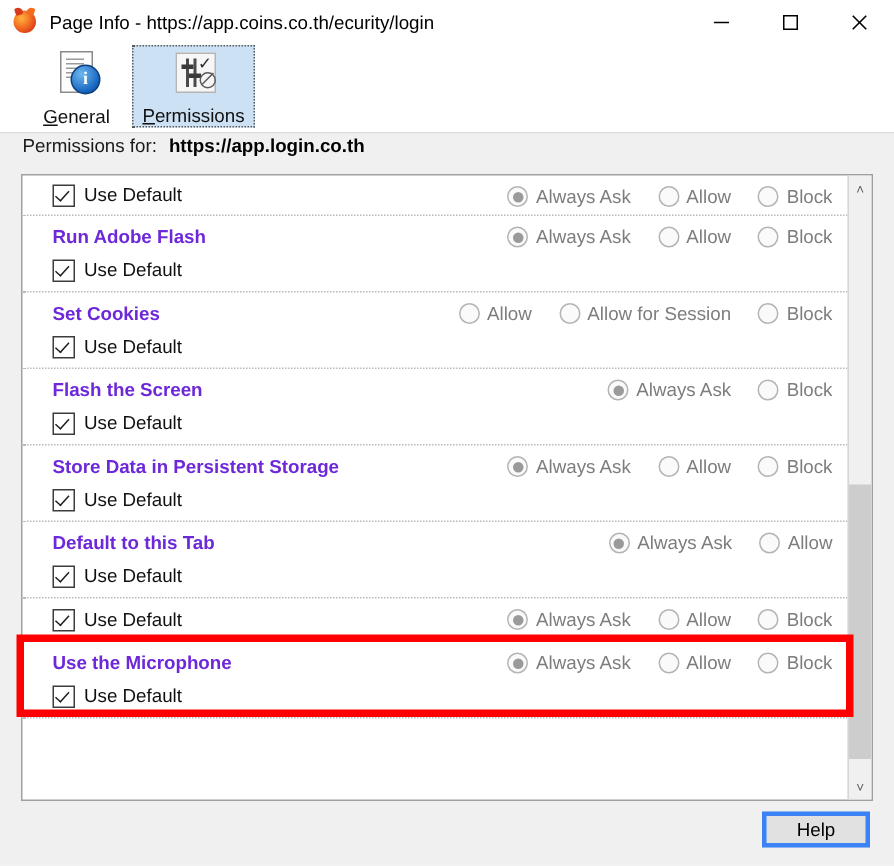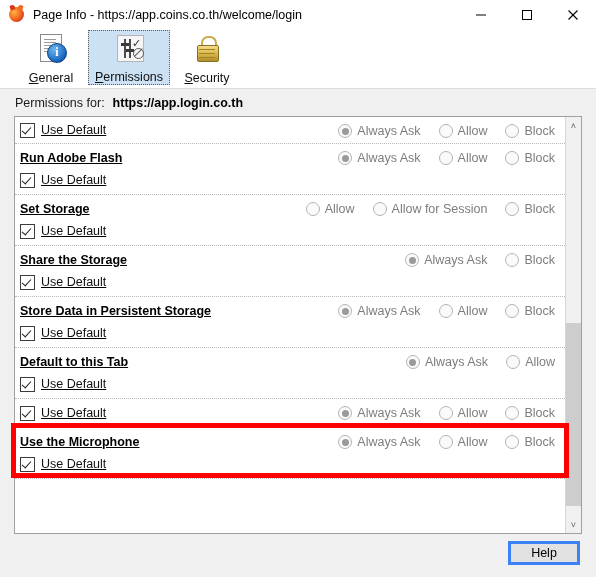--- a/index.html
+++ b/index.html
@@ -172,21 +172,21 @@
     position: absolute; left: 10px; top: 4px;
     width: 12px; height: 12px;
     border: 2.5px solid #cbab45; border-bottom: none;
     border-radius: 7px 7px 0 0;
   }
 
   
   .permfor {
     position: absolute; left: 0; top: 90px;
     width: 596px; height: 26px;
-    display: flex; align-items: center;
+    display: flex; align-items: flex-start;
     padding-left: 15px; box-sizing: border-box;
     background: #f0f0f0;
   }
   .permfor-lbl { font-size: 12.5px; color: #1a1a1a; }
   .permfor-val { font-size: 12.5px; color: #000; font-weight: bold; margin-left: 8px; }
 
   
   .listbox {
     position: absolute; left: 14px; top: 116px;
     width: 568px; height: 418px;
@@ -196,25 +196,24 @@
     overflow: hidden;
   }
   .rows {
     position: absolute; left: 0; top: 0;
     width: 552px;
   }
   .row {
     position: relative;
     border-bottom: 1px dotted #b9b9b9;
     box-sizing: border-box;
-    padding: 0 0 0 5px;
-    text-decoration: underline;
+    padding: 0 0 0 20px;
   }
   .row-title {
-    font-size: 12.5px; font-weight: bold; color: #000000;
+    font-size: 12.5px; font-weight: bold; color: #6d28d9;
     padding-top: 6px;
     line-height: 16px;
   }
   .row-ctl {
     height: 28px;
     display: flex; align-items: center;
   }
   .chkwrap { display: flex; align-items: center; }
   .cbox {
     width: 13px; height: 13px;
@@ -297,21 +296,21 @@
 </style>
 </head>
 <body>
 
 <div id="app">
 
   <div class="titlebar">
     <div class="tb-icon">
         <div class="fox"></div>
       </div>
-    <div class="tb-title">Page Info - https://app.coins.co.th/welcome/login</div>
+    <div class="tb-title">Page Info - https://app.coins.co.th/ecurity/login</div>
     <div class="tb-buttons">
       <div class="tb-btn">
         <svg width="12" height="12" viewBox="0 0 12 12">
             <line x1="1" y1="6" x2="11" y2="6" stroke="#000" stroke-width="1"></line>
           </svg>
       </div>
       <div class="tb-btn">
         <svg width="12" height="12" viewBox="0 0 12 12">
             <rect x="1.5" y="1.5" width="9" height="9" fill="none" stroke="#000" stroke-width="1"></rect>
           </svg>
@@ -343,27 +342,20 @@
             <div class="sl2"></div>
           <div class="kn1"></div>
             <div class="kn2"></div>
           <div class="chk">✓</div>
             <div class="ban"></div>
         </div>
       </div>
       <div class="tab-label"><u>P</u>ermissions</div>
     </div>
 
-    <div class="tabitem">
-      <div class="tab-ico">
-        <div class="ico-lockshackle"></div>
-          <div class="ico-lockbody"></div>
-      </div>
-      <div class="tab-label"><u>S</u>ecurity</div>
-    </div>
 
   </div>
 
   <div class="permfor">
     <span class="permfor-lbl">Permissions for:</span>
     <span class="permfor-val">https://app.login.co.th</span>
   </div>
 
   <div class="listbox">
     <div class="rows" id="rows-host">
@@ -406,21 +398,21 @@
                 <span class="rlbl">Allow</span>
               </label>
               <label class="radio">
                 <span class="rdot"></span>
                 <span class="rlbl">Block</span>
               </label>
             </div>
           </div>
         </div>
         <div class="row">
-          <div class="row-title">Set Storage</div>
+          <div class="row-title">Set Cookies</div>
           <div class="row-ctl">
             <label class="chkwrap">
               <span class="cbox"></span>
               <span class="cbox-lbl">Use Default</span>
             </label>
             <div class="radios">
               <label class="radio">
                 <span class="rdot"></span>
                 <span class="rlbl">Allow</span>
               </label>
@@ -429,21 +421,21 @@
                 <span class="rlbl">Allow for Session</span>
               </label>
               <label class="radio">
                 <span class="rdot"></span>
                 <span class="rlbl">Block</span>
               </label>
             </div>
           </div>
         </div>
         <div class="row">
-          <div class="row-title">Share the Storage</div>
+          <div class="row-title">Flash the Screen</div>
           <div class="row-ctl">
             <label class="chkwrap">
               <span class="cbox"></span>
               <span class="cbox-lbl">Use Default</span>
             </label>
             <div class="radios">
               <label class="radio">
                 <span class="rdot on"></span>
                 <span class="rlbl">Always Ask</span>
               </label>

